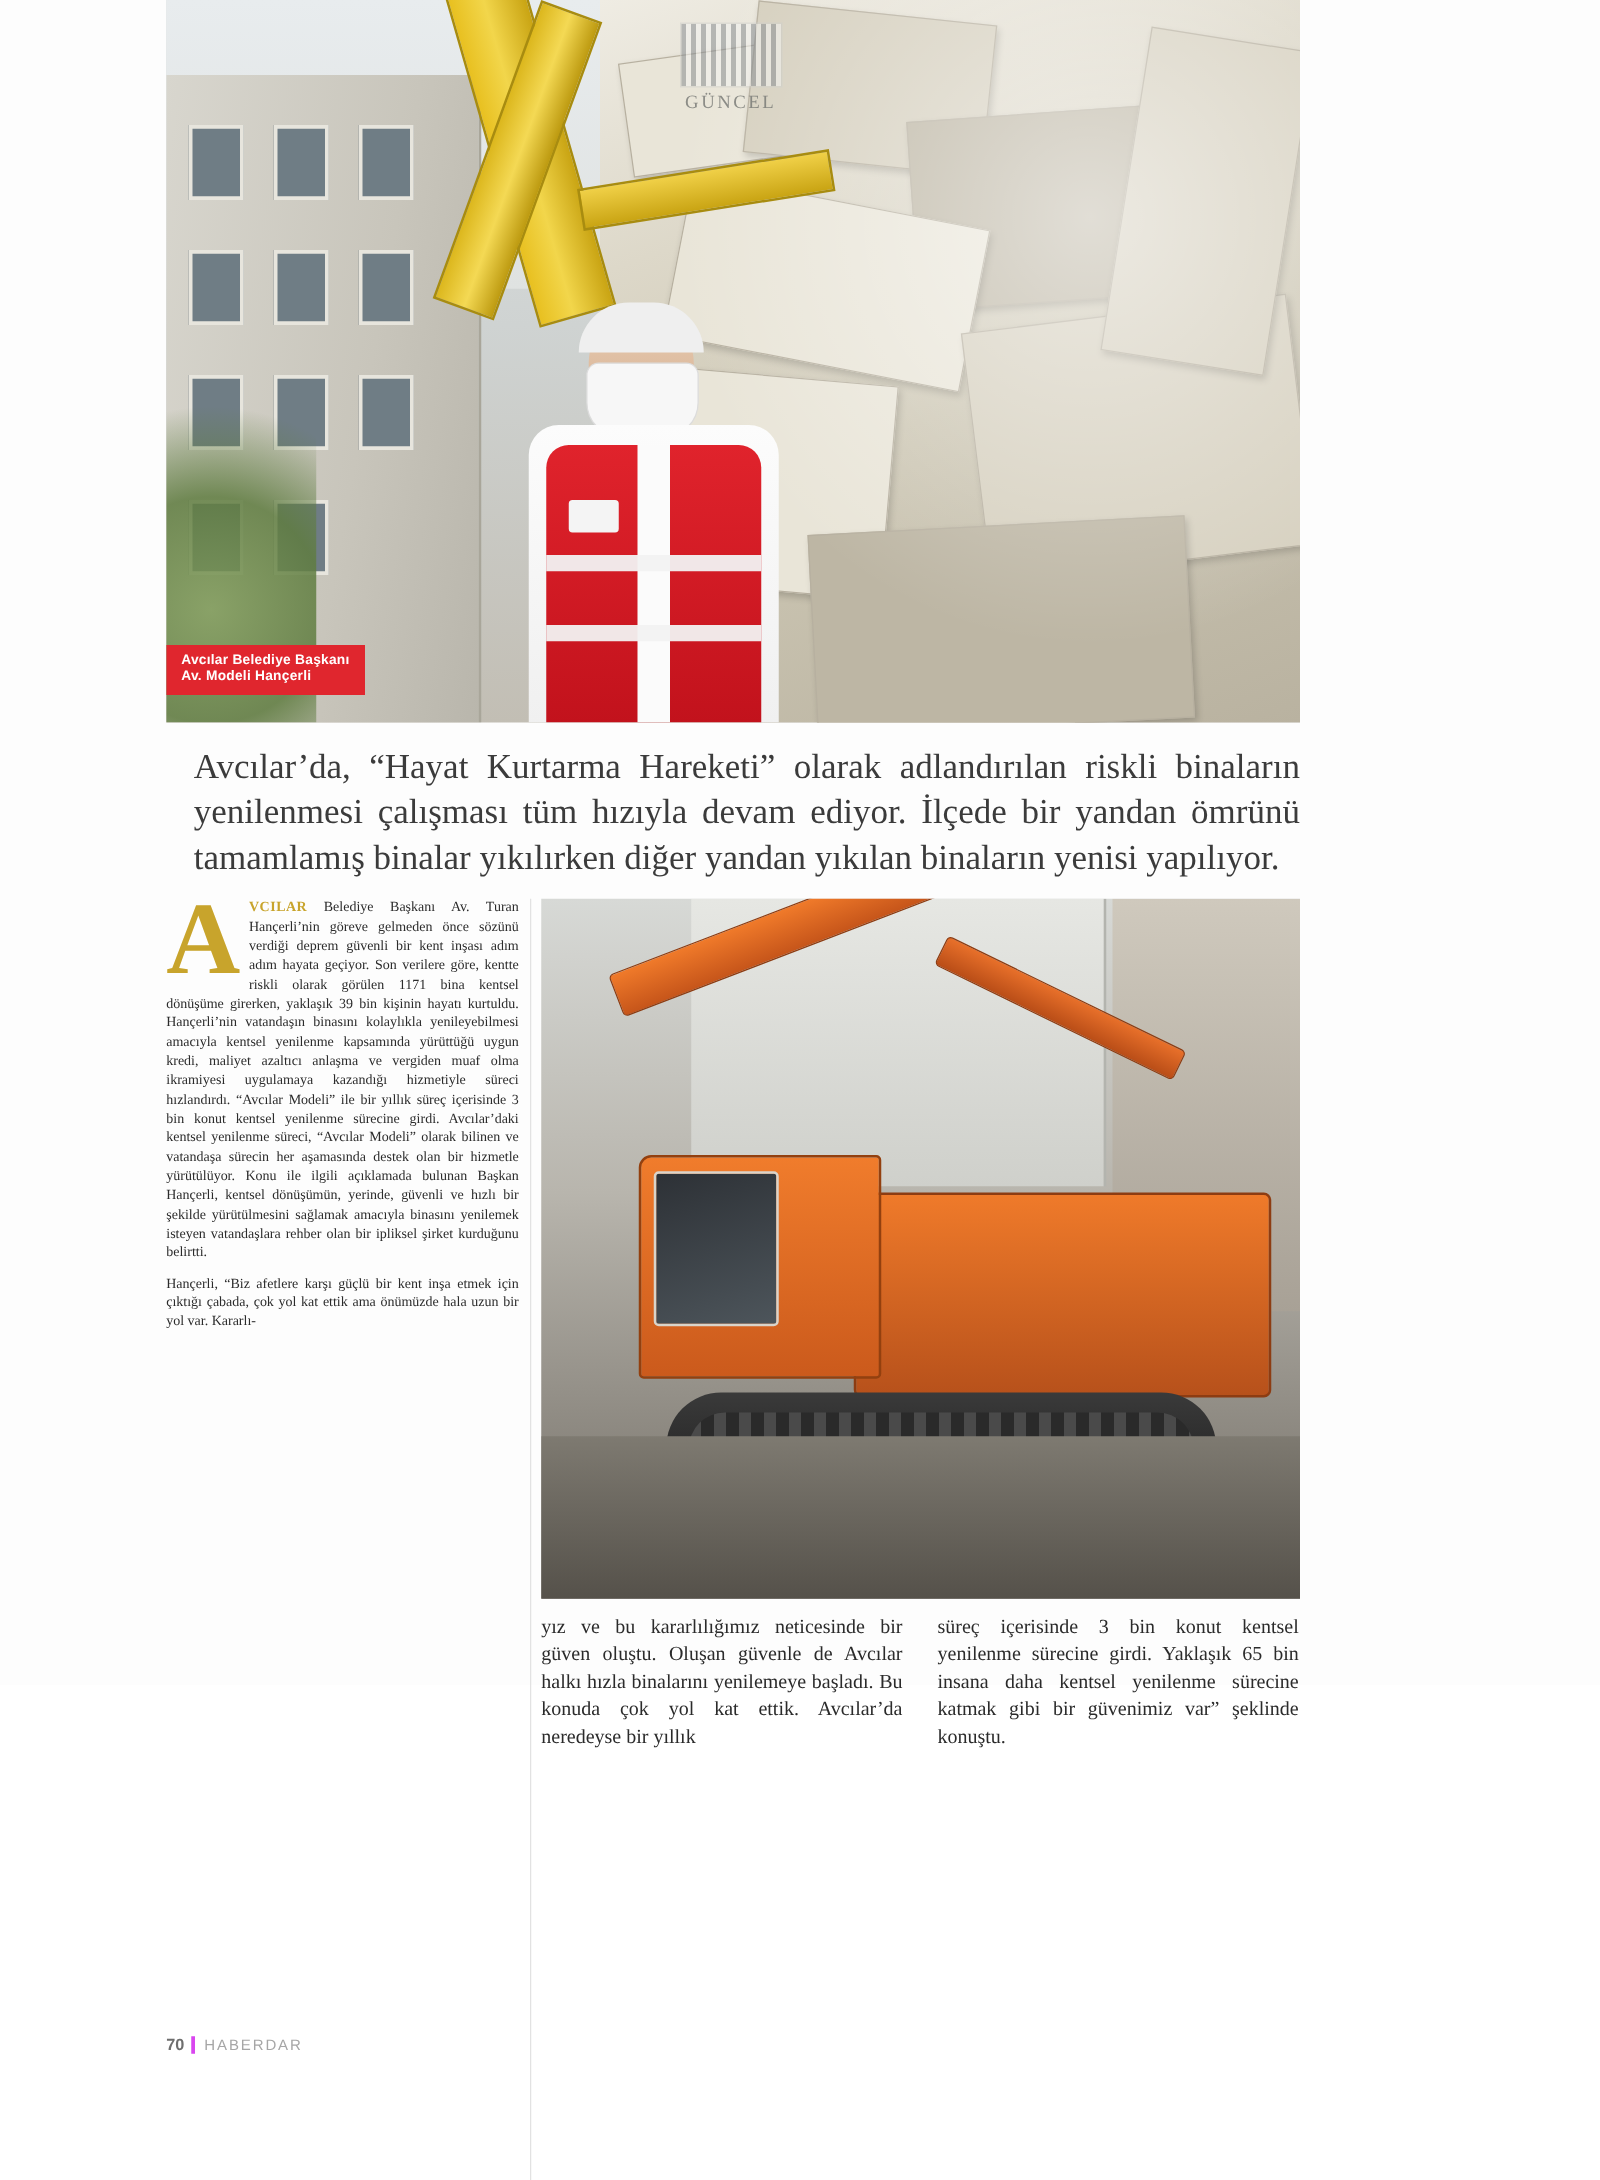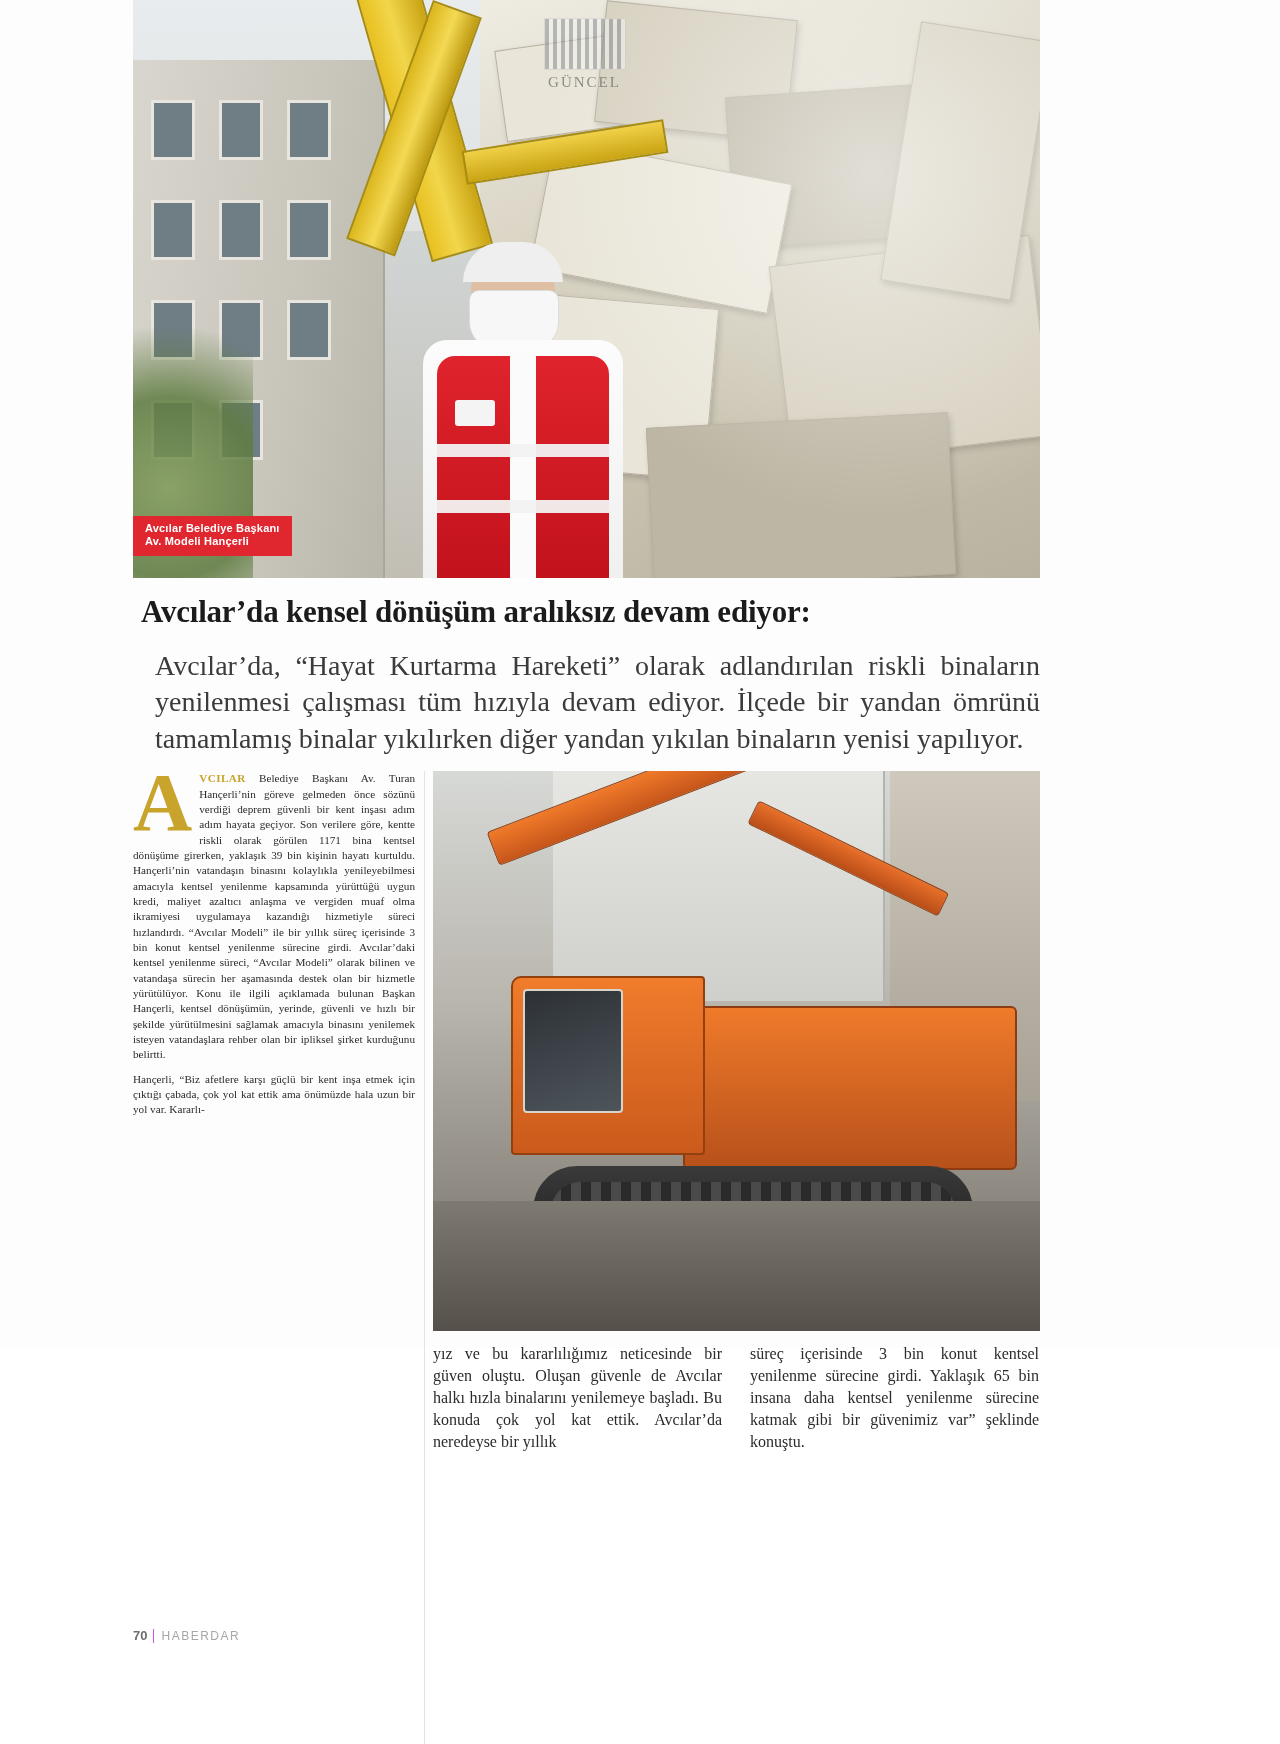--- a/index.html
+++ b/index.html
@@ -296,21 +296,21 @@
     position:absolute;left:133px;top:1628px;
     font-family:"Liberation Sans",sans-serif;
     display:flex;align-items:center;gap:6px;
     color:#9b9b9b;
   }
   .footer .pg{
     font-size:13px;font-weight:bold;color:#6e6e6e;
   }
   .footer .brand{
     font-size:12px;letter-spacing:1.5px;color:#a6a6a6;
-    border-left:1px solid #d946ef;padding-left:7px;
+    border-left:3px solid #d946ef;padding-left:7px;
   }
   .colrule{
     position:absolute;left:291px;top:0;width:1px;height:1050px;
     background:#e2e2e2;
   }
 </style>
 </head>
 <body>
 
 <div class="page">
@@ -366,21 +366,20 @@
         <div class="p-stripe" style="top:252px;"></div>
         <div class="p-badge"></div>
       </div>
 
       <div class="photo-caption">
         <span>Avcılar Belediye Başkanı</span>
         <span>Av. Modeli Hançerli</span>
       </div>
     </div>
 
-    <div class="kicker">Avcılar’da kensel dönüşüm aralıksız devam ediyor:</div>
 
 
     <div class="standfirst">Avcılar’da, “Hayat Kurtarma Hareketi” olarak adlandırılan riskli binaların yenilenmesi çalışması tüm hızıyla devam ediyor. İlçede bir yandan ömrünü tamamlamış binalar yıkılırken diğer yandan yıkılan binaların yenisi yapılıyor.</div>
 
     <div class="bodyzone">
 
       <div class="colrule"></div>
 
       <div class="col-left">
         <p>

